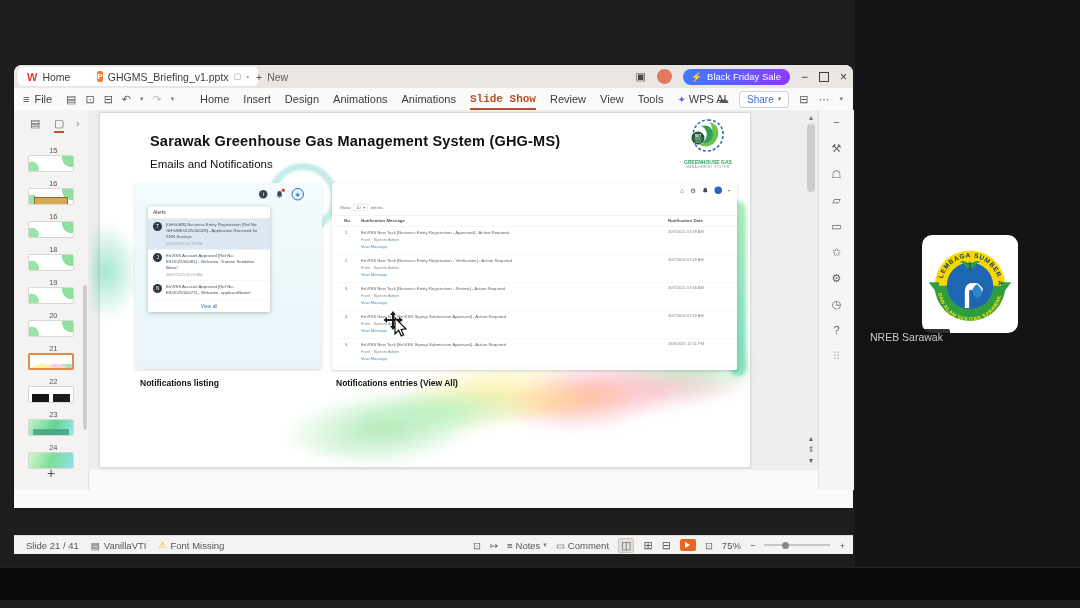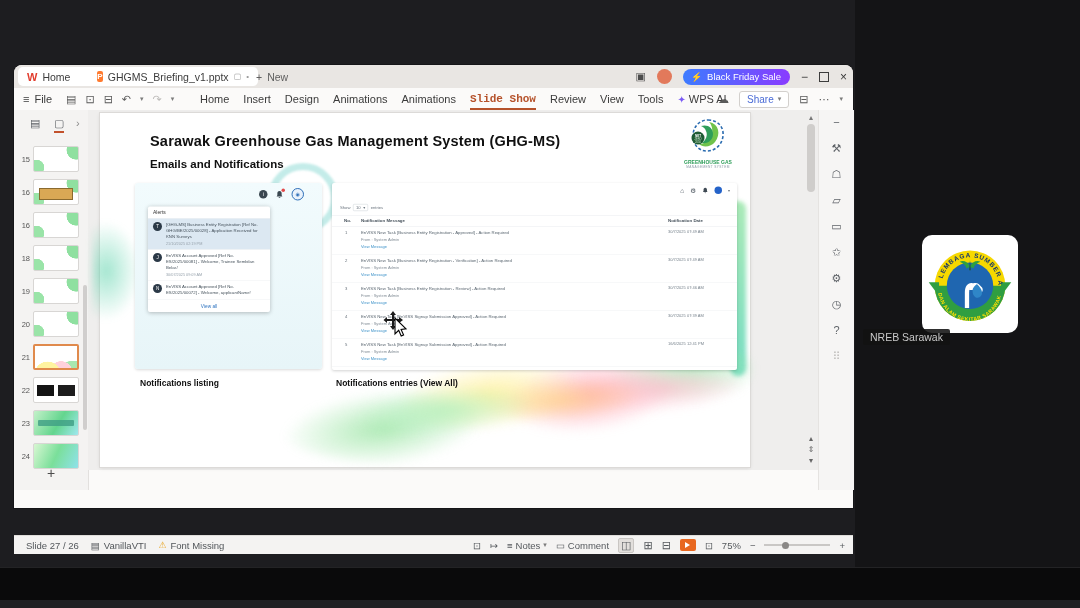--- a/index.html
+++ b/index.html
@@ -61,21 +61,21 @@
        align-items:center;gap:4px;padding:0 7px;font-size:10px;color:#4a6bd6;}
   
   #content{left:0;top:45px;width:839px;height:380px;}
   
   #thumbs{left:0;top:0;width:74px;height:380px;background:#f4f3f2;border-right:1px solid #e2e0de;}
   #thumbs-head{position:absolute;left:0;top:6px;width:74px;height:18px;color:#5f6368;font-size:11px;}
   #thumbs-head .ic{position:absolute;top:1px;}
   #ic-outline{left:16px;}
   #ic-slides{left:40px;border-bottom:2px solid #c2512c;padding-bottom:1px;}
   #ic-collapse{left:62px;color:#8a8a8a;}
-  .thumb-row{position:absolute;left:0;width:74px;height:26px;display:flex;align-items:center;}
+  .thumb-row{position:absolute;left:0;width:74px;height:26px;display:flex;align-items:center;flex-direction:column;}
   .thumb-num{width:16px;text-align:right;font-size:7.5px;color:#555;margin-right:3px;}
   .t-art{width:46px;height:26px;background:#fff;border:1px solid #d8d6d4;border-radius:2px;position:relative;overflow:hidden;box-sizing:border-box;}
   .sel .t-art{border:2px solid #e08a4c;}
   .g-corner{background:
      radial-gradient(circle at 6% 85%, #9ae4a8 0 16%, transparent 17%),
      radial-gradient(circle at 96% 12%, #8fe0a0 0 20%, transparent 21%),#fff;}
   .t16 .t-art::after{content:"";position:absolute;left:5px;top:8px;width:32px;height:10px;background:#d9a855;border:1px solid #8a6a2f;}
   .t21 .t-art{background:
      radial-gradient(ellipse at 30% 125%, #fff3a0 0 30%, transparent 31%),
      radial-gradient(ellipse at 62% 128%, #ffd1dc 0 32%, transparent 33%),
@@ -107,21 +107,21 @@
   .sb-warn{color:#e8a21a;font-size:9px;}
   #sb-right{position:absolute;right:8px;top:0;height:18px;display:flex;align-items:center;gap:9px;color:#55595d;}
   .view-ic{font-size:11px;}
   .view-ic.active{background:#e2dfdc;border:1px solid #c9c6c3;border-radius:2px;padding:0 2px;}
   #play-btn{width:16px;height:12px;background:#e8671f;border-radius:2px;display:flex;align-items:center;justify-content:center;}
   #play-btn .tri{width:0;height:0;border-left:5px solid #fff;border-top:3.5px solid transparent;border-bottom:3.5px solid transparent;}
   #zoom-slider{width:66px;height:2px;background:#c9c7c5;position:relative;}
   #zoom-slider .knob{position:absolute;left:18px;top:-2.5px;width:7px;height:7px;border-radius:50%;background:#8a8886;}
   
   #slide-title{position:absolute;left:50px;top:20px;font-size:14.5px;font-weight:bold;color:#101010;letter-spacing:.2px;}
-  #slide-subtitle{position:absolute;left:50px;top:45px;font-size:11.5px;font-weight:bold;color:#101010;}
+  #slide-subtitle{position:absolute;left:50px;top:45px;font-size:11.5px;font-weight:normal;color:#101010;}
   #slide-logo{position:absolute;left:578px;top:5px;width:60px;text-align:center;}
   #slide-logo .l1{font-size:5px;font-weight:bold;color:#2f9e5a;margin-top:1px;}
   #slide-logo .l2{font-size:3.2px;color:#8a9aa5;letter-spacing:.4px;}
   .deco{position:absolute;pointer-events:none;}
   #deco-ring{left:168px;top:50px;width:56px;height:56px;border:7px solid rgba(99,205,196,.38);border-radius:50%;filter:blur(1px);}
   #deco-left{left:-8px;top:108px;width:48px;height:100px;background:radial-gradient(ellipse at 30% 50%,rgba(90,210,170,.55),transparent 70%);filter:blur(3px);}
   #deco-strip{left:630px;top:88px;width:16px;height:175px;background:linear-gradient(180deg,#8fe3a0,#4ad1b0);opacity:.75;filter:blur(2px);border-radius:8px;}
   #deco-wave{left:175px;top:225px;width:478px;height:120px;}
   #deco-wave::before{content:"";position:absolute;inset:0;transform:rotate(-7deg);border-radius:50%;
      background:
@@ -460,21 +460,21 @@
         <span class="rt-ic" style="top:136px">✩</span>
         <span class="rt-ic" style="top:162px">⚙</span>
         <span class="rt-ic" style="top:188px">◷</span>
         <span class="rt-ic" style="top:214px">?</span>
         <span class="rt-ic" style="top:240px;color:#c2c0be">⠿</span>
       </div>
 
 
       <div class="abs" id="statusbar">
         <div id="sb-left">
-          <span>Slide 27 / 26</span>
+          <span>Slide 21 / 41</span>
           <span style="display:flex;gap:4px;align-items:center">
             <span>▤</span>
             <span>VanillaVTI</span>
           </span>
           <span style="display:flex;gap:4px;align-items:center">
             <span class="sb-warn">⚠</span>
             <span>Font Missing</span>
           </span>
         </div>
         <div id="sb-right">

